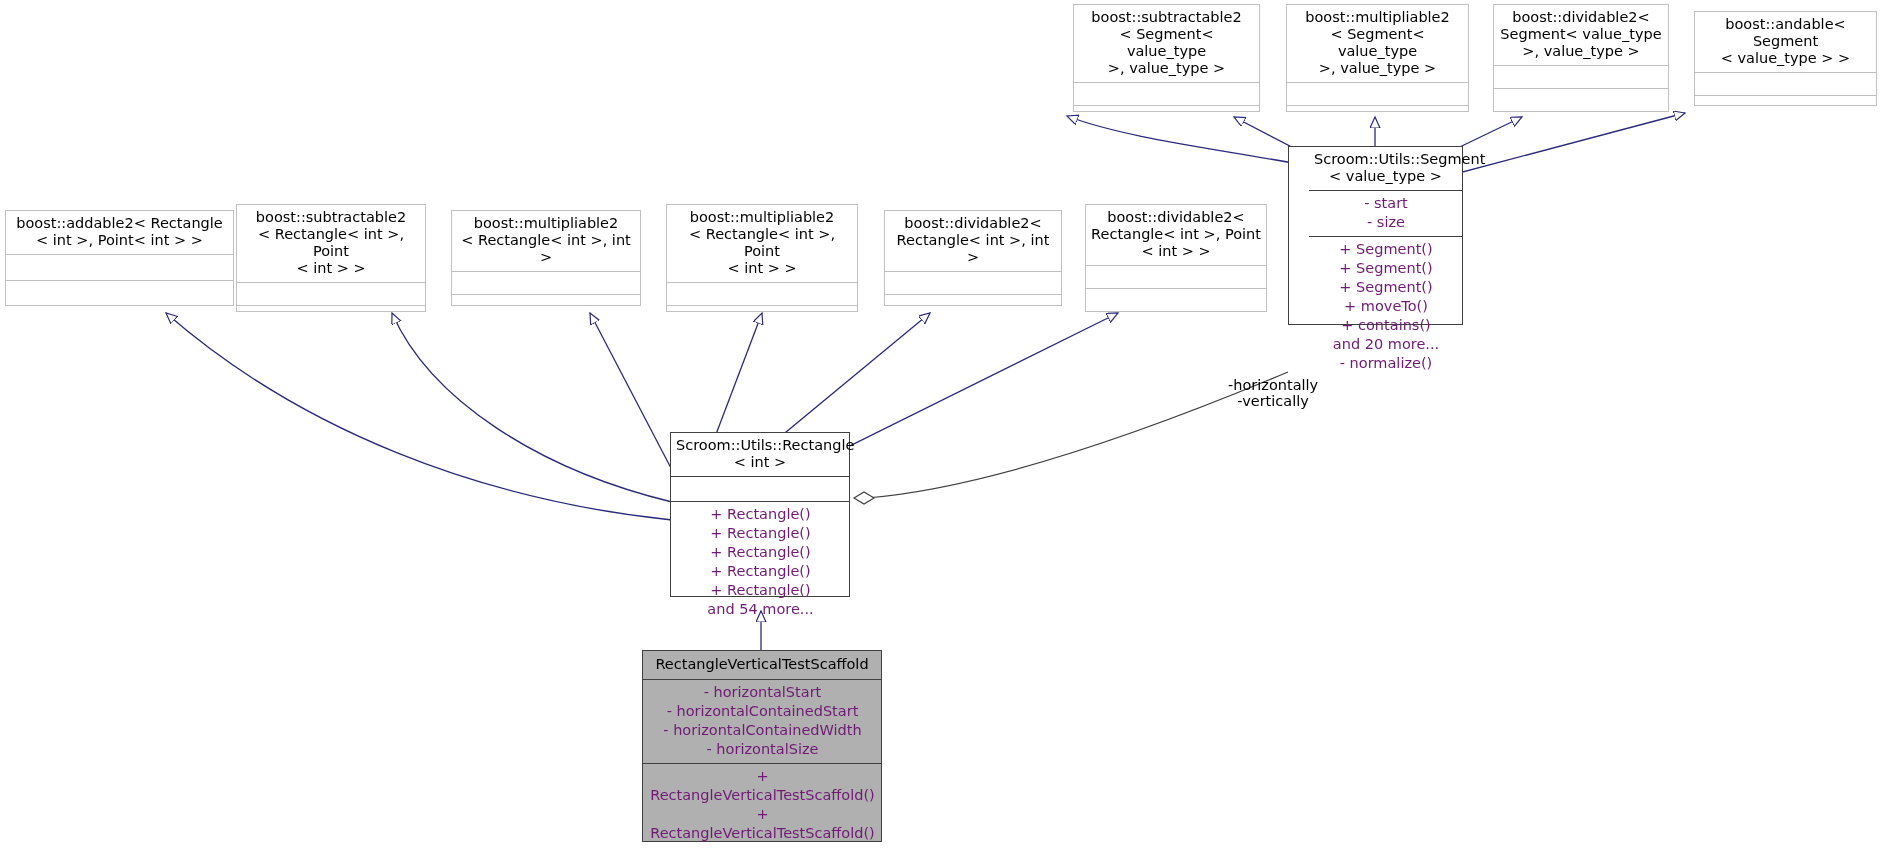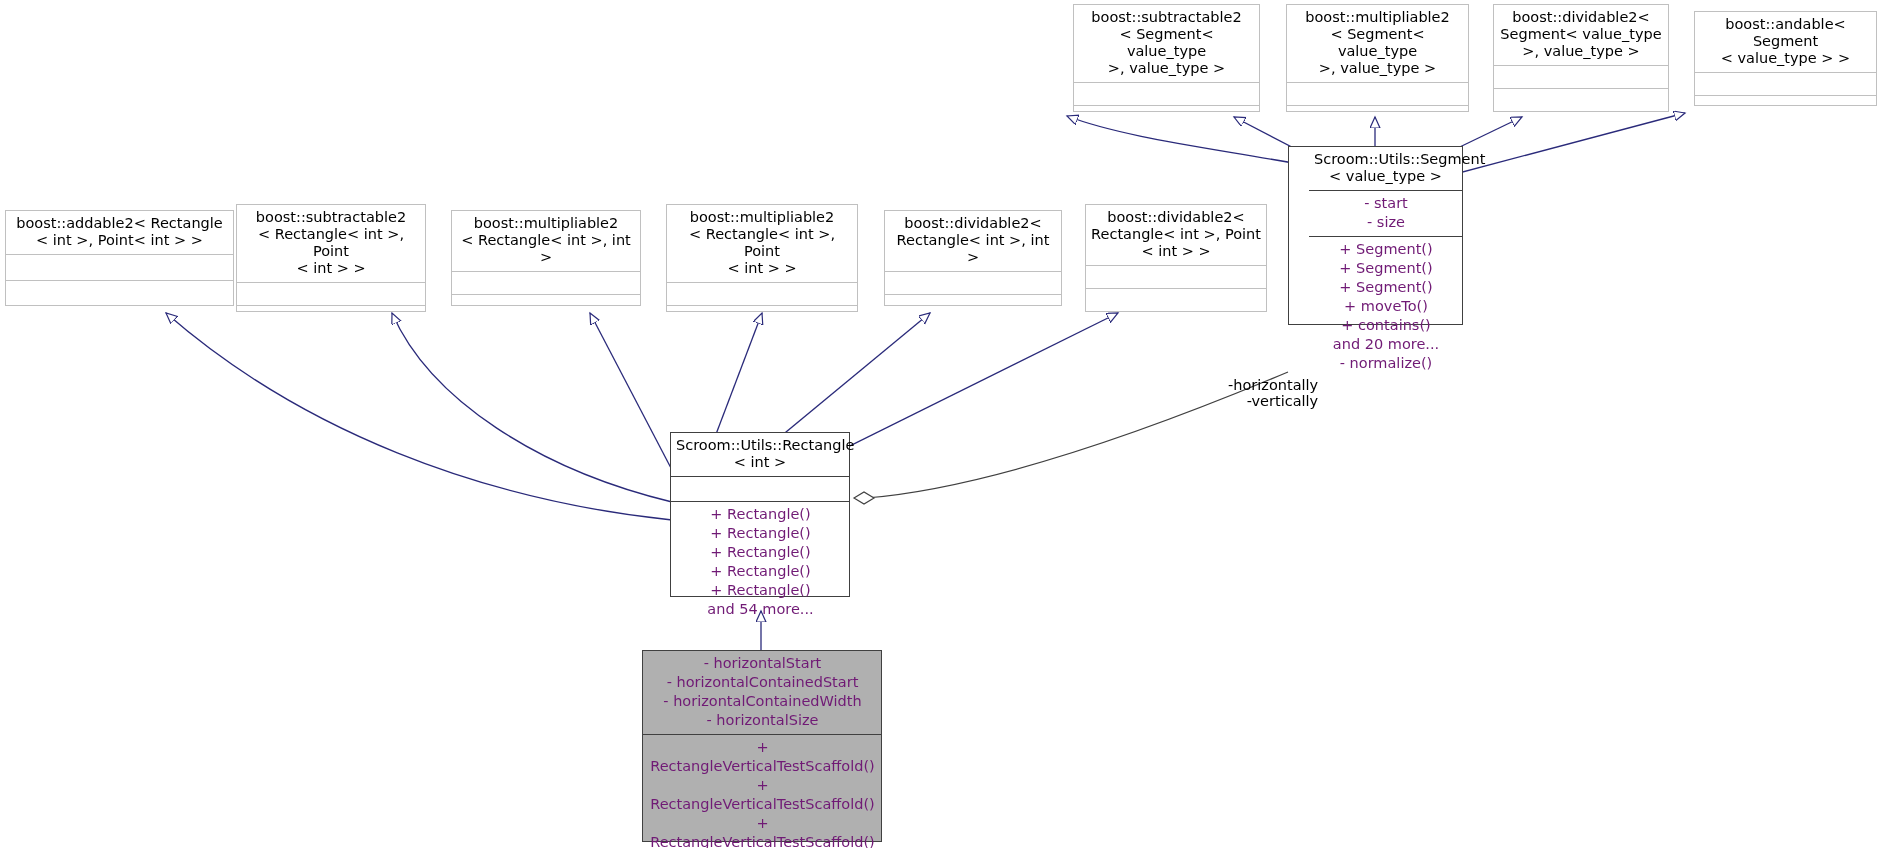--- a/index.html
+++ b/index.html
@@ -68,21 +68,21 @@
     min-height:22px;
     padding:0;
   }
   .node .compartment.grow{ flex:1 1 auto; }
   .edge-label{
     position:absolute;
     font-size:14.5px;
     line-height:15.5px;
     color:#000000;
     white-space:pre-line;
-    text-align:right;
+    text-align:center;
   }
 </style>
 </head>
 <body>
 
 <div id="canvas">
 
   <svg class="edges" viewBox="0 0 1881 848" xmlns="http://www.w3.org/2000/svg">
     <defs>
       <marker id="inh" markerWidth="14" markerHeight="14" refX="11" refY="5" orient="auto" markerUnits="userSpaceOnUse">
@@ -239,20 +239,21 @@
     <div class="sep"></div>
     <div class="compartment grow">+ Rectangle()
 + Rectangle()
 + Rectangle()
 + Rectangle()
 + Rectangle()
 and 54 more...</div>
   </div>
 
   <div class="node filled" style="left:642px;top:650px;width:240px;height:192px;">
+    <div class="title" style="padding-top:5px;padding-bottom:6px;">RectangleVerticalTestScaffold</div>
     <div class="compartment">- horizontalStart
 - horizontalContainedStart
 - horizontalContainedWidth
 - horizontalSize</div>
     <div class="sep"></div>
     <div class="compartment grow">+ RectangleVerticalTestScaffold()
 + RectangleVerticalTestScaffold()
 + RectangleVerticalTestScaffold()
 + getSize()
 + getStart()

